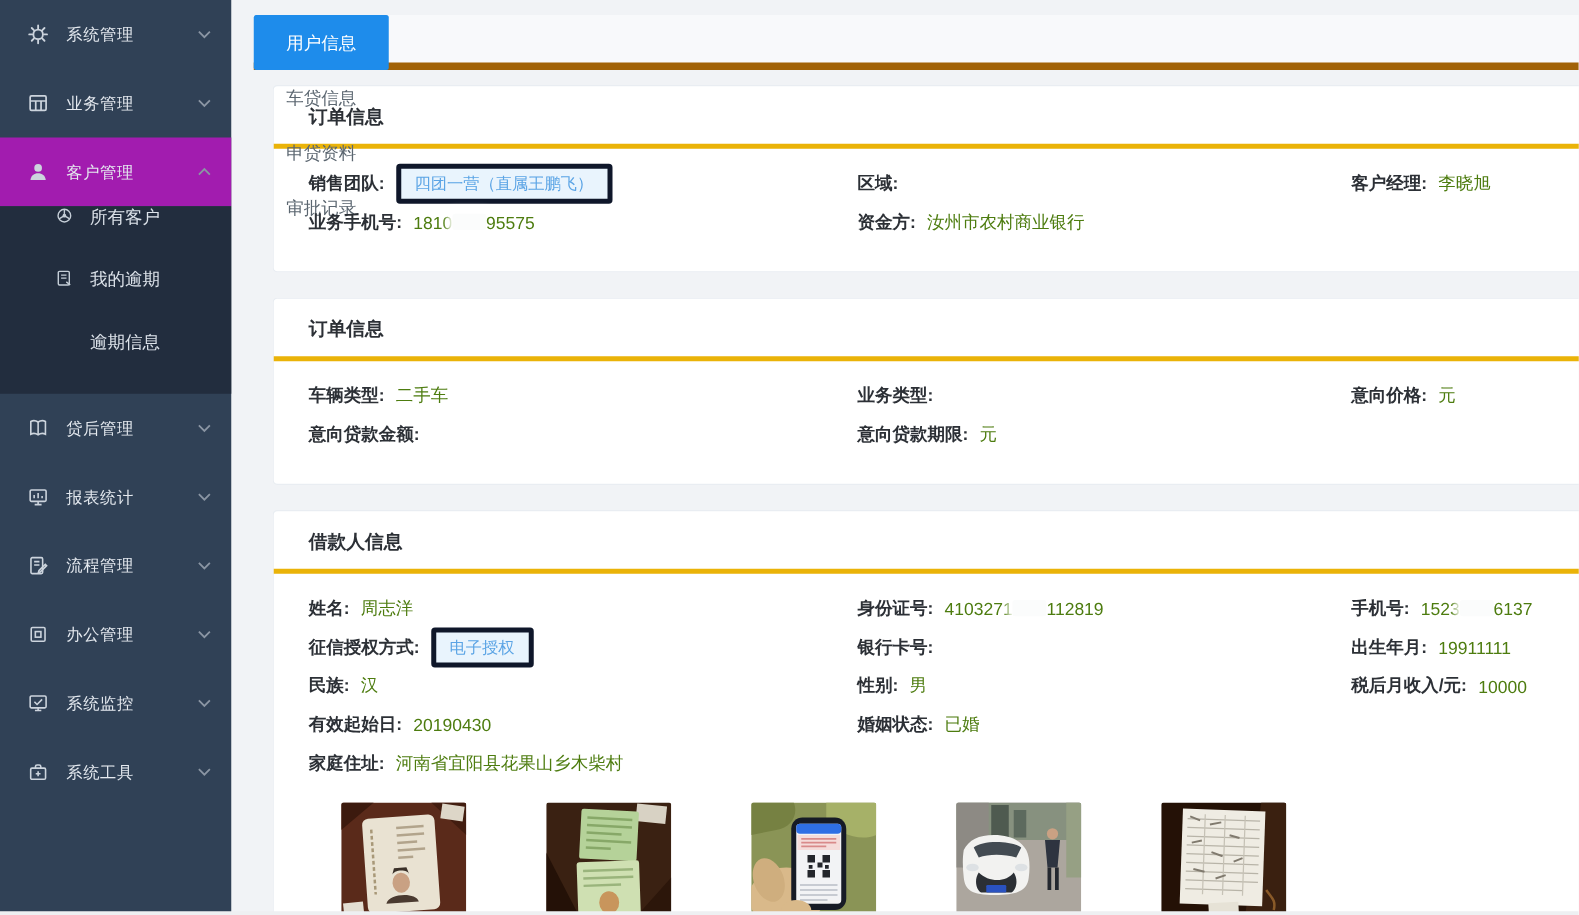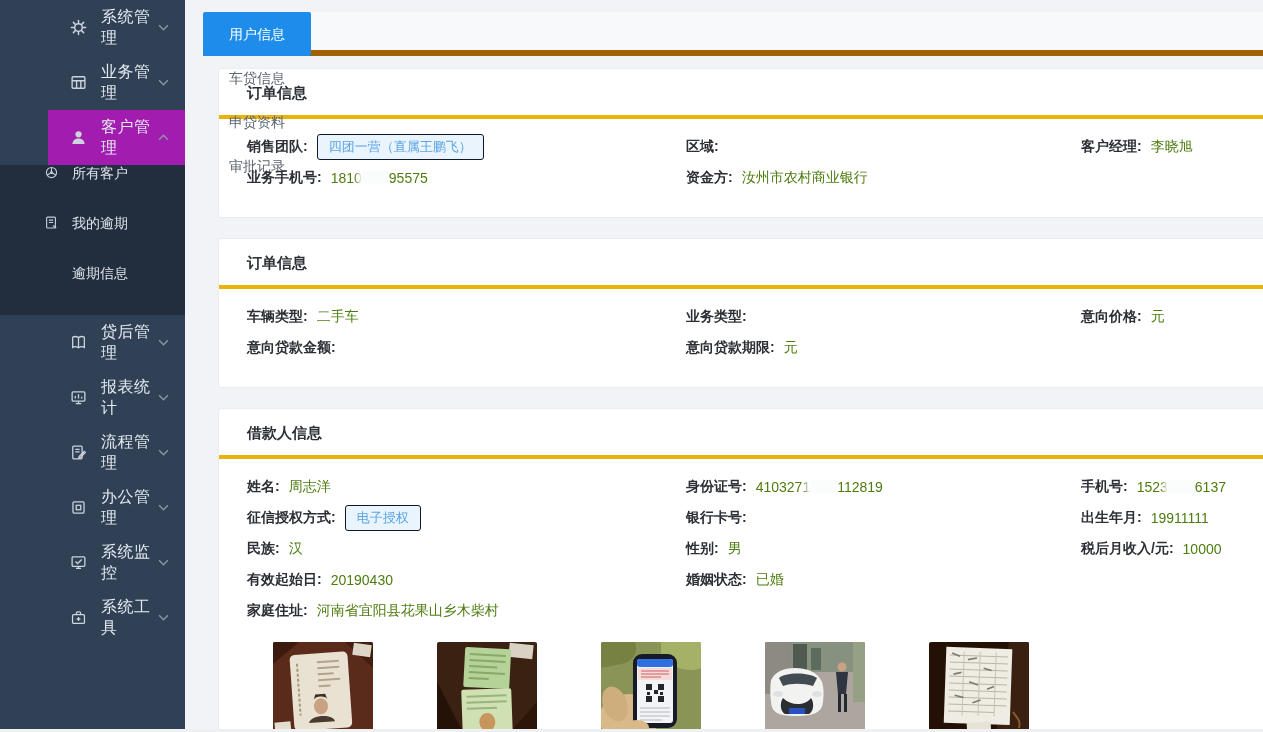--- a/index.html
+++ b/index.html
@@ -1,21 +1,21 @@
 <!DOCTYPE html>
 <html><head>
 <meta charset="utf-8">
 <style>
   * { box-sizing: border-box; margin: 0; padding: 0; }
   html,body { width:1263px; height:732px; overflow:hidden; }
   body { font-family:"Liberation Sans","DejaVu Sans",sans-serif; background:#f1f3f6; position:relative; }
 
   
   .sidebar { position:absolute; left:0; top:0; width:185px; height:732px; background:#304156; z-index:5; }
-  .side-item { height:55px; display:flex; align-items:center; padding:0 16px 0 22px; color:#e4e9ef; font-size:16px; cursor:pointer;margin-left:48px; }
+  .side-item { height:55px; display:flex; align-items:center; padding:0 16px 0 22px; color:#e4e9ef; font-size:13px; cursor:pointer; }
   .side-item .icn { width:17px; height:17px; margin-right:14px; color:#ccd4dd; flex:none; }
   .side-item .lbl { flex:1; letter-spacing:.5px; }
   .chev { width:11px; height:9px; color:#8a95a3; flex:none; }
   .submenu { background:#222d3e; }
   .sub-item { height:50px; display:flex; align-items:flex-start; padding-left:44px; color:#dde3ea; font-size:14px; cursor:pointer; }
   .sub-item .icn { width:15px; height:15px; margin-right:13px; color:#c4cdd6; flex:none; }
   .sub-item.noicon { padding-left:72px; }
 
   
   .main { position:absolute; left:185px; top:0; right:0; bottom:0; padding:12px 0 0 18px; }
@@ -23,21 +23,21 @@
   .tab { padding:0 26px; line-height:44px; font-size:14px; color:#5b6670; cursor:pointer; }
   .tab.active { background:#1e8ceb; color:#fff; border-radius:2px; }
 
   .card { background:#fff; border:1px solid #e9edf2; border-right:none; border-radius:4px 0 0 4px; margin:12px -1px 0 15px; }
   .card + .card { margin-top:20px; }
   .card-title { font-size:15px; font-weight:bold; color:#2c3036; padding:15px 28px 12px; border-bottom:4px solid #eab308; }
   .fields { padding:12px 28px 24px; display:grid; grid-template-columns:439px 395px 1fr; }
   .field { height:31px; display:flex; align-items:center; font-size:14px; white-space:nowrap; }
   .flabel { font-weight:bold; color:#2c3036; margin-right:9px; }
   .fvalue { color:#4d7c0f; }
-  .tag { background:#e9f4fd; color:#5ba4e5; border:1px solid #0f172a; border-radius:3px; padding:3px 11px; font-size:13px; cursor:pointer; }
+  .tag { background:#e9f4fd; color:#5ba4e5; border:4px solid #0f172a; border-radius:3px; padding:3px 11px; font-size:13px; cursor:pointer; }
   .redact { display:inline-block; width:27px; height:13px; background:#fbfcfc; border-radius:2px; vertical-align:-1px; box-shadow:0 0 5px 4px rgba(255,255,255,.95); }
 
   .thumbs { display:flex; gap:64px; margin:16px 0 0 54px; }
   .thumb { width:100px; text-align:center; cursor:pointer; }
   .thumb svg { width:100px; height:98px; display:block; border-radius:2px; }
 
   .bottom-strip { position:absolute; left:0; bottom:0; width:100%; height:3px; background:#eef0f2; z-index:9; }
 </style>
 </head>
 <body>

